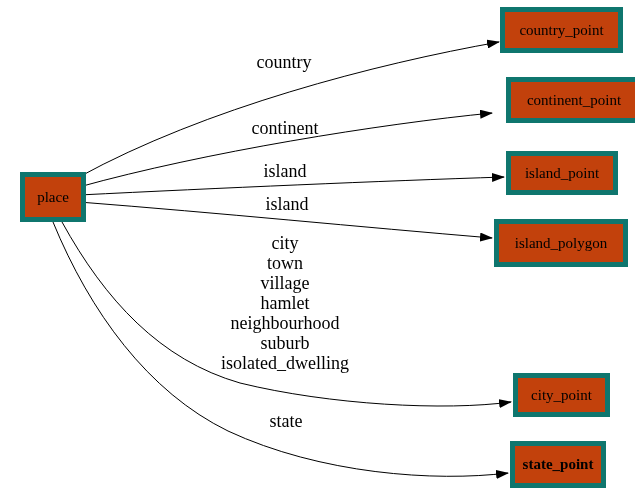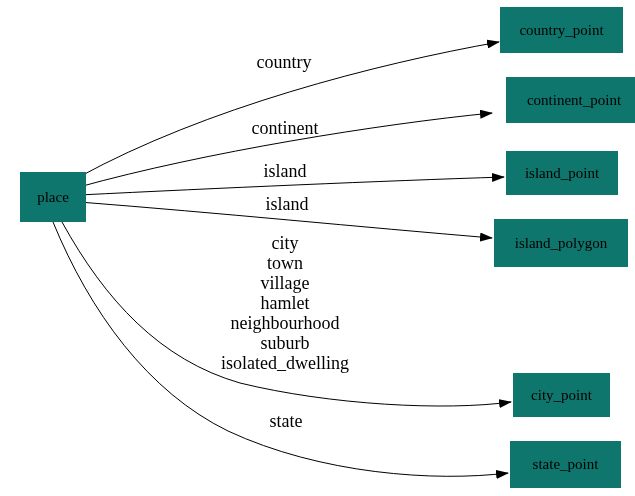--- a/index.html
+++ b/index.html
@@ -9,22 +9,22 @@
     background:#ffffff;
     font-family:"Liberation Serif", serif;
     color:#000000;
     overflow:hidden;
   }
   .edges-layer{position:absolute;left:0;top:0;width:635px;height:496px;}
   .edge{fill:none;stroke:#000000;stroke-width:1;}
   .node{
     position:absolute;
     box-sizing:border-box;
-    border:7px solid #0f766e;
-    background:#0f766e;
+    border:5px solid #0f766e;
+    background:#c2410c;
     display:flex;align-items:center;justify-content:center;
     font-size:15px;
     white-space:nowrap;
   }
   .edge-label{
     position:absolute;
     transform:translate(-50%,-50%);
     font-size:18px;
     line-height:20px;
     white-space:nowrap;
@@ -61,21 +61,21 @@
   </div>
   <div class="node" style="left: 506px; top: 151px; width: 112px; height: 44px;">
     <span>island_point</span>
   </div>
   <div class="node" style="left: 494px; top: 219px; width: 134px; height: 48px;">
     <span>island_polygon</span>
   </div>
   <div class="node" style="left: 513px; top: 373px; width: 97px; height: 44px;">
     <span>city_point</span>
   </div>
-  <div class="node" style="left: 510px; top: 441px; width: 111px; height: 47px;">
+  <div class="node" style="left: 510px; top: 441px; width: 96px; height: 47px; font-weight: bold;">
     <span>state_point</span>
   </div>
 
   <div class="edge-label" style="left: 284px; top: 62px;">country</div>
   <div class="edge-label" style="left: 285px; top: 128px;">continent</div>
   <div class="edge-label" style="left: 285px; top: 171px;">island</div>
   <div class="edge-label" style="left: 287px; top: 204px;">island</div>
   <div class="edge-label" style="left: 285px; top: 303px;">
     <div>city</div>
     <div>town</div>

